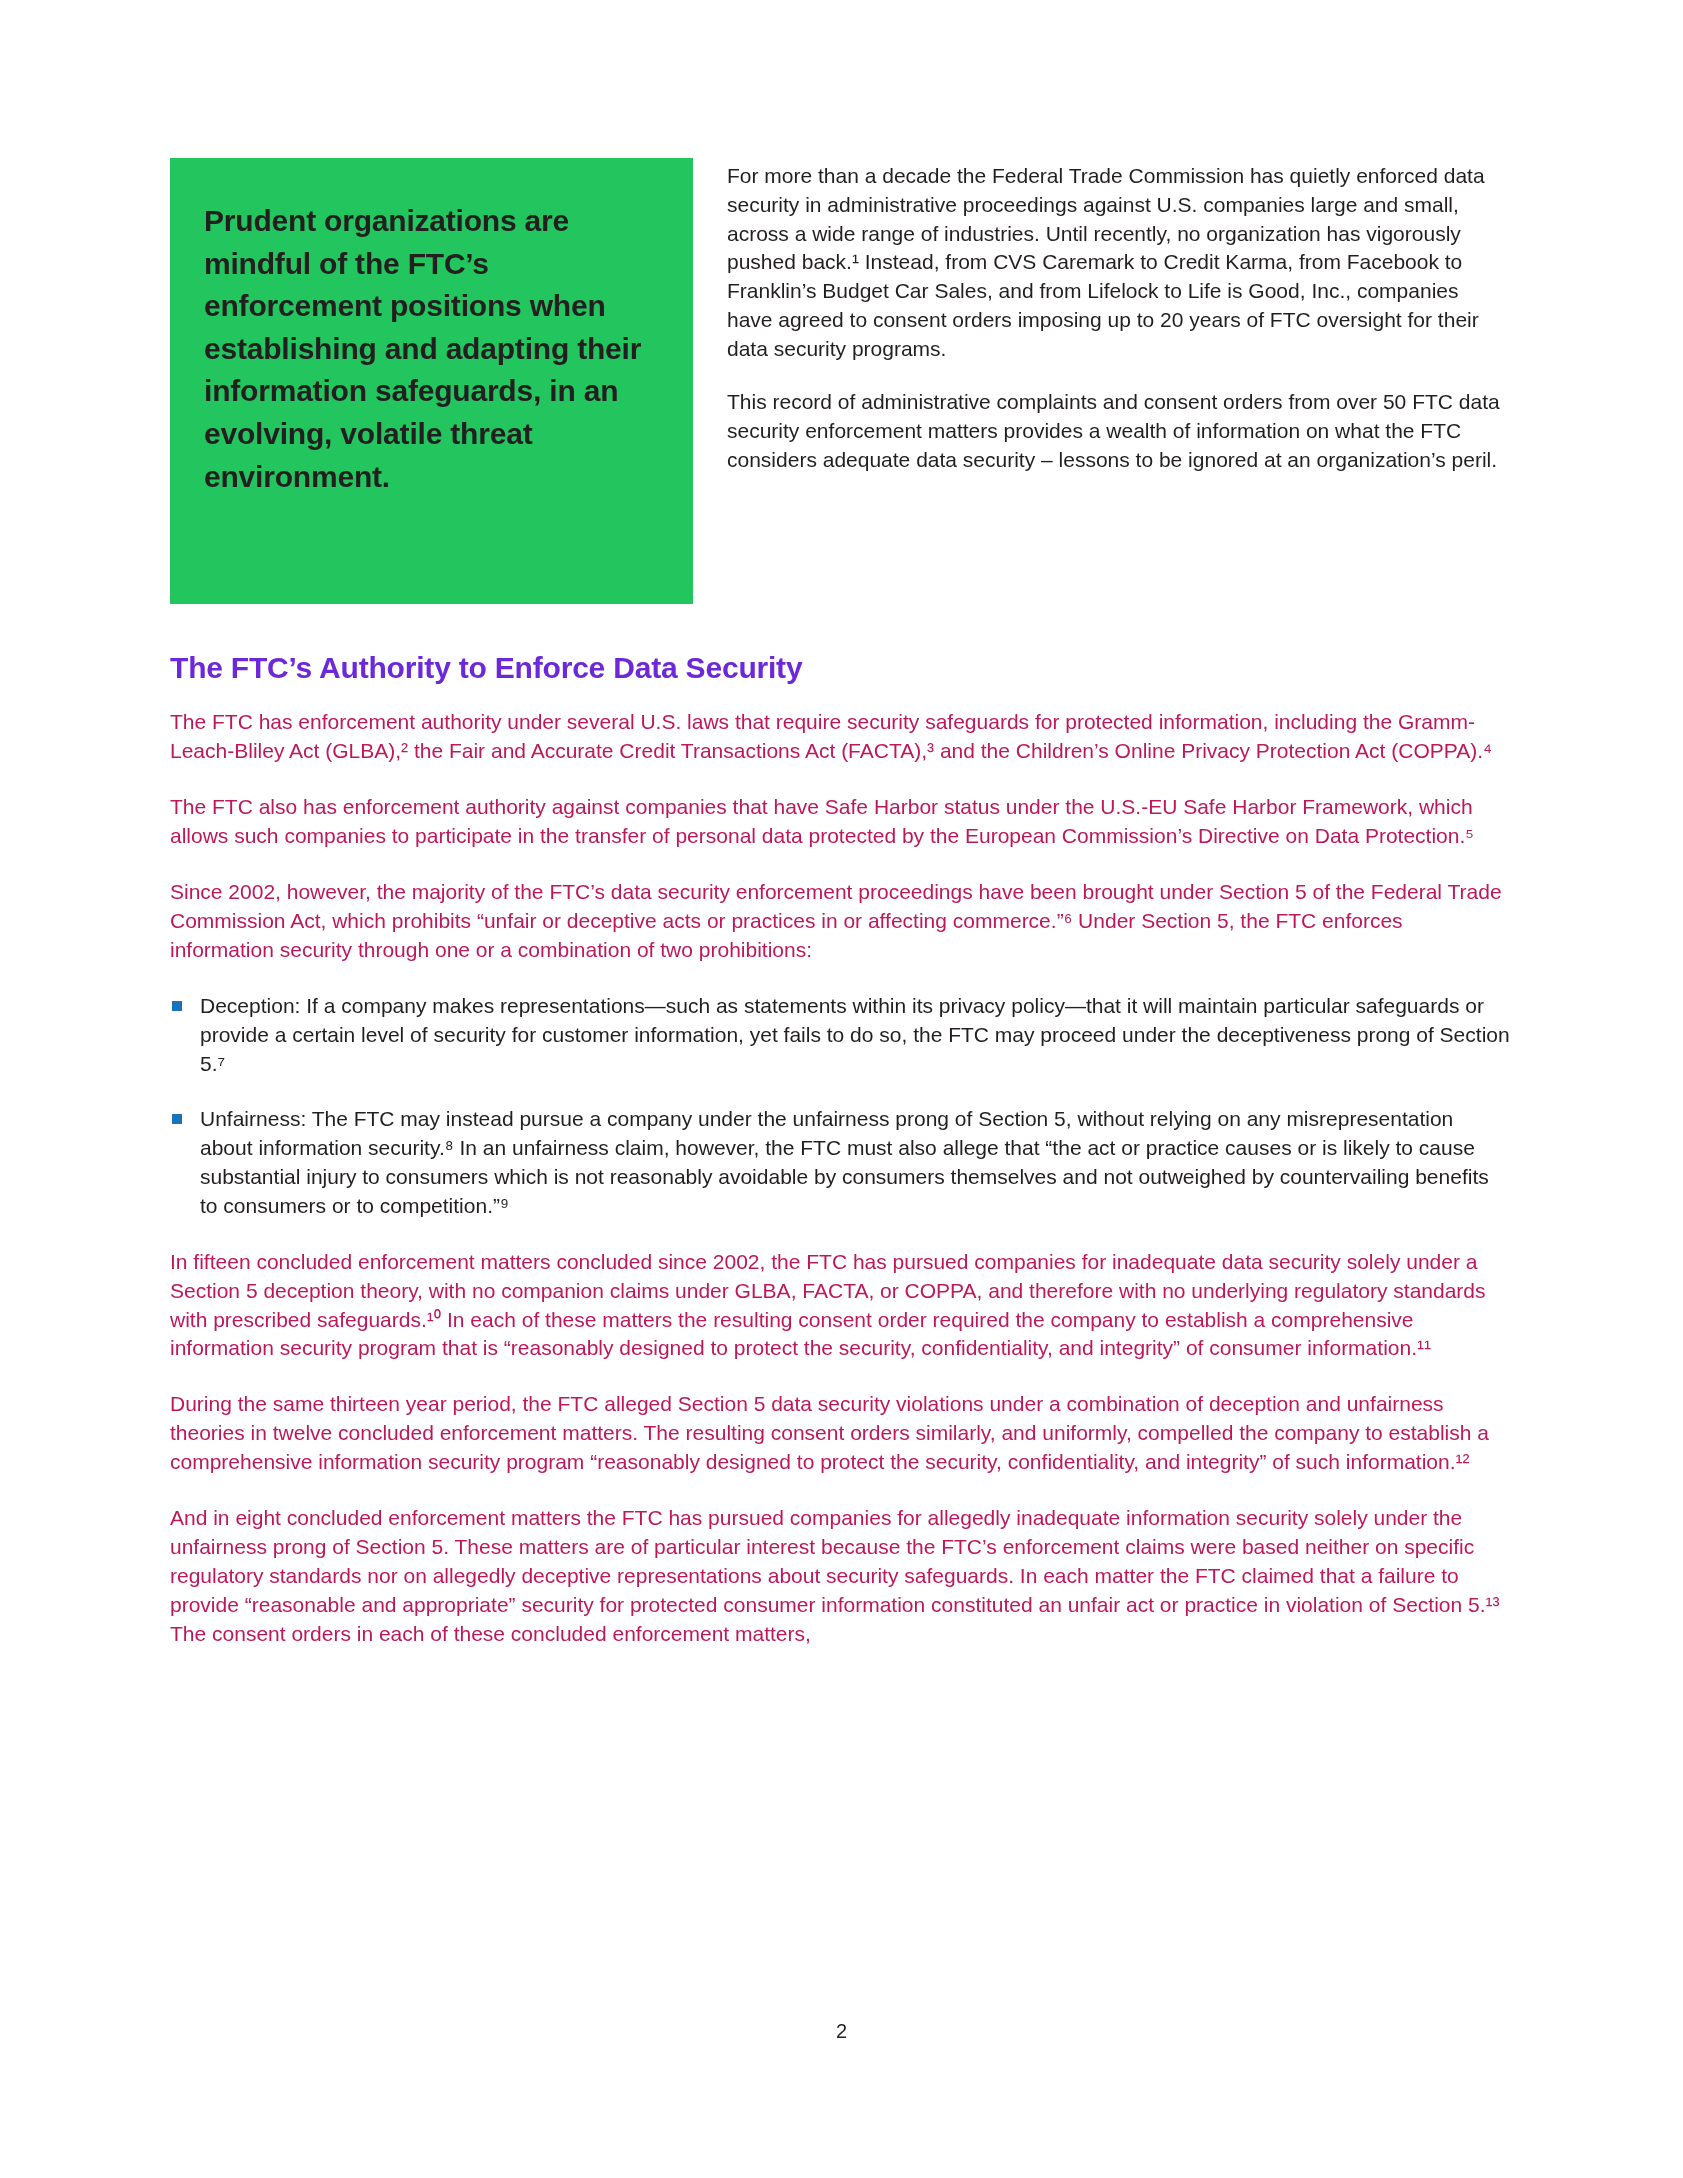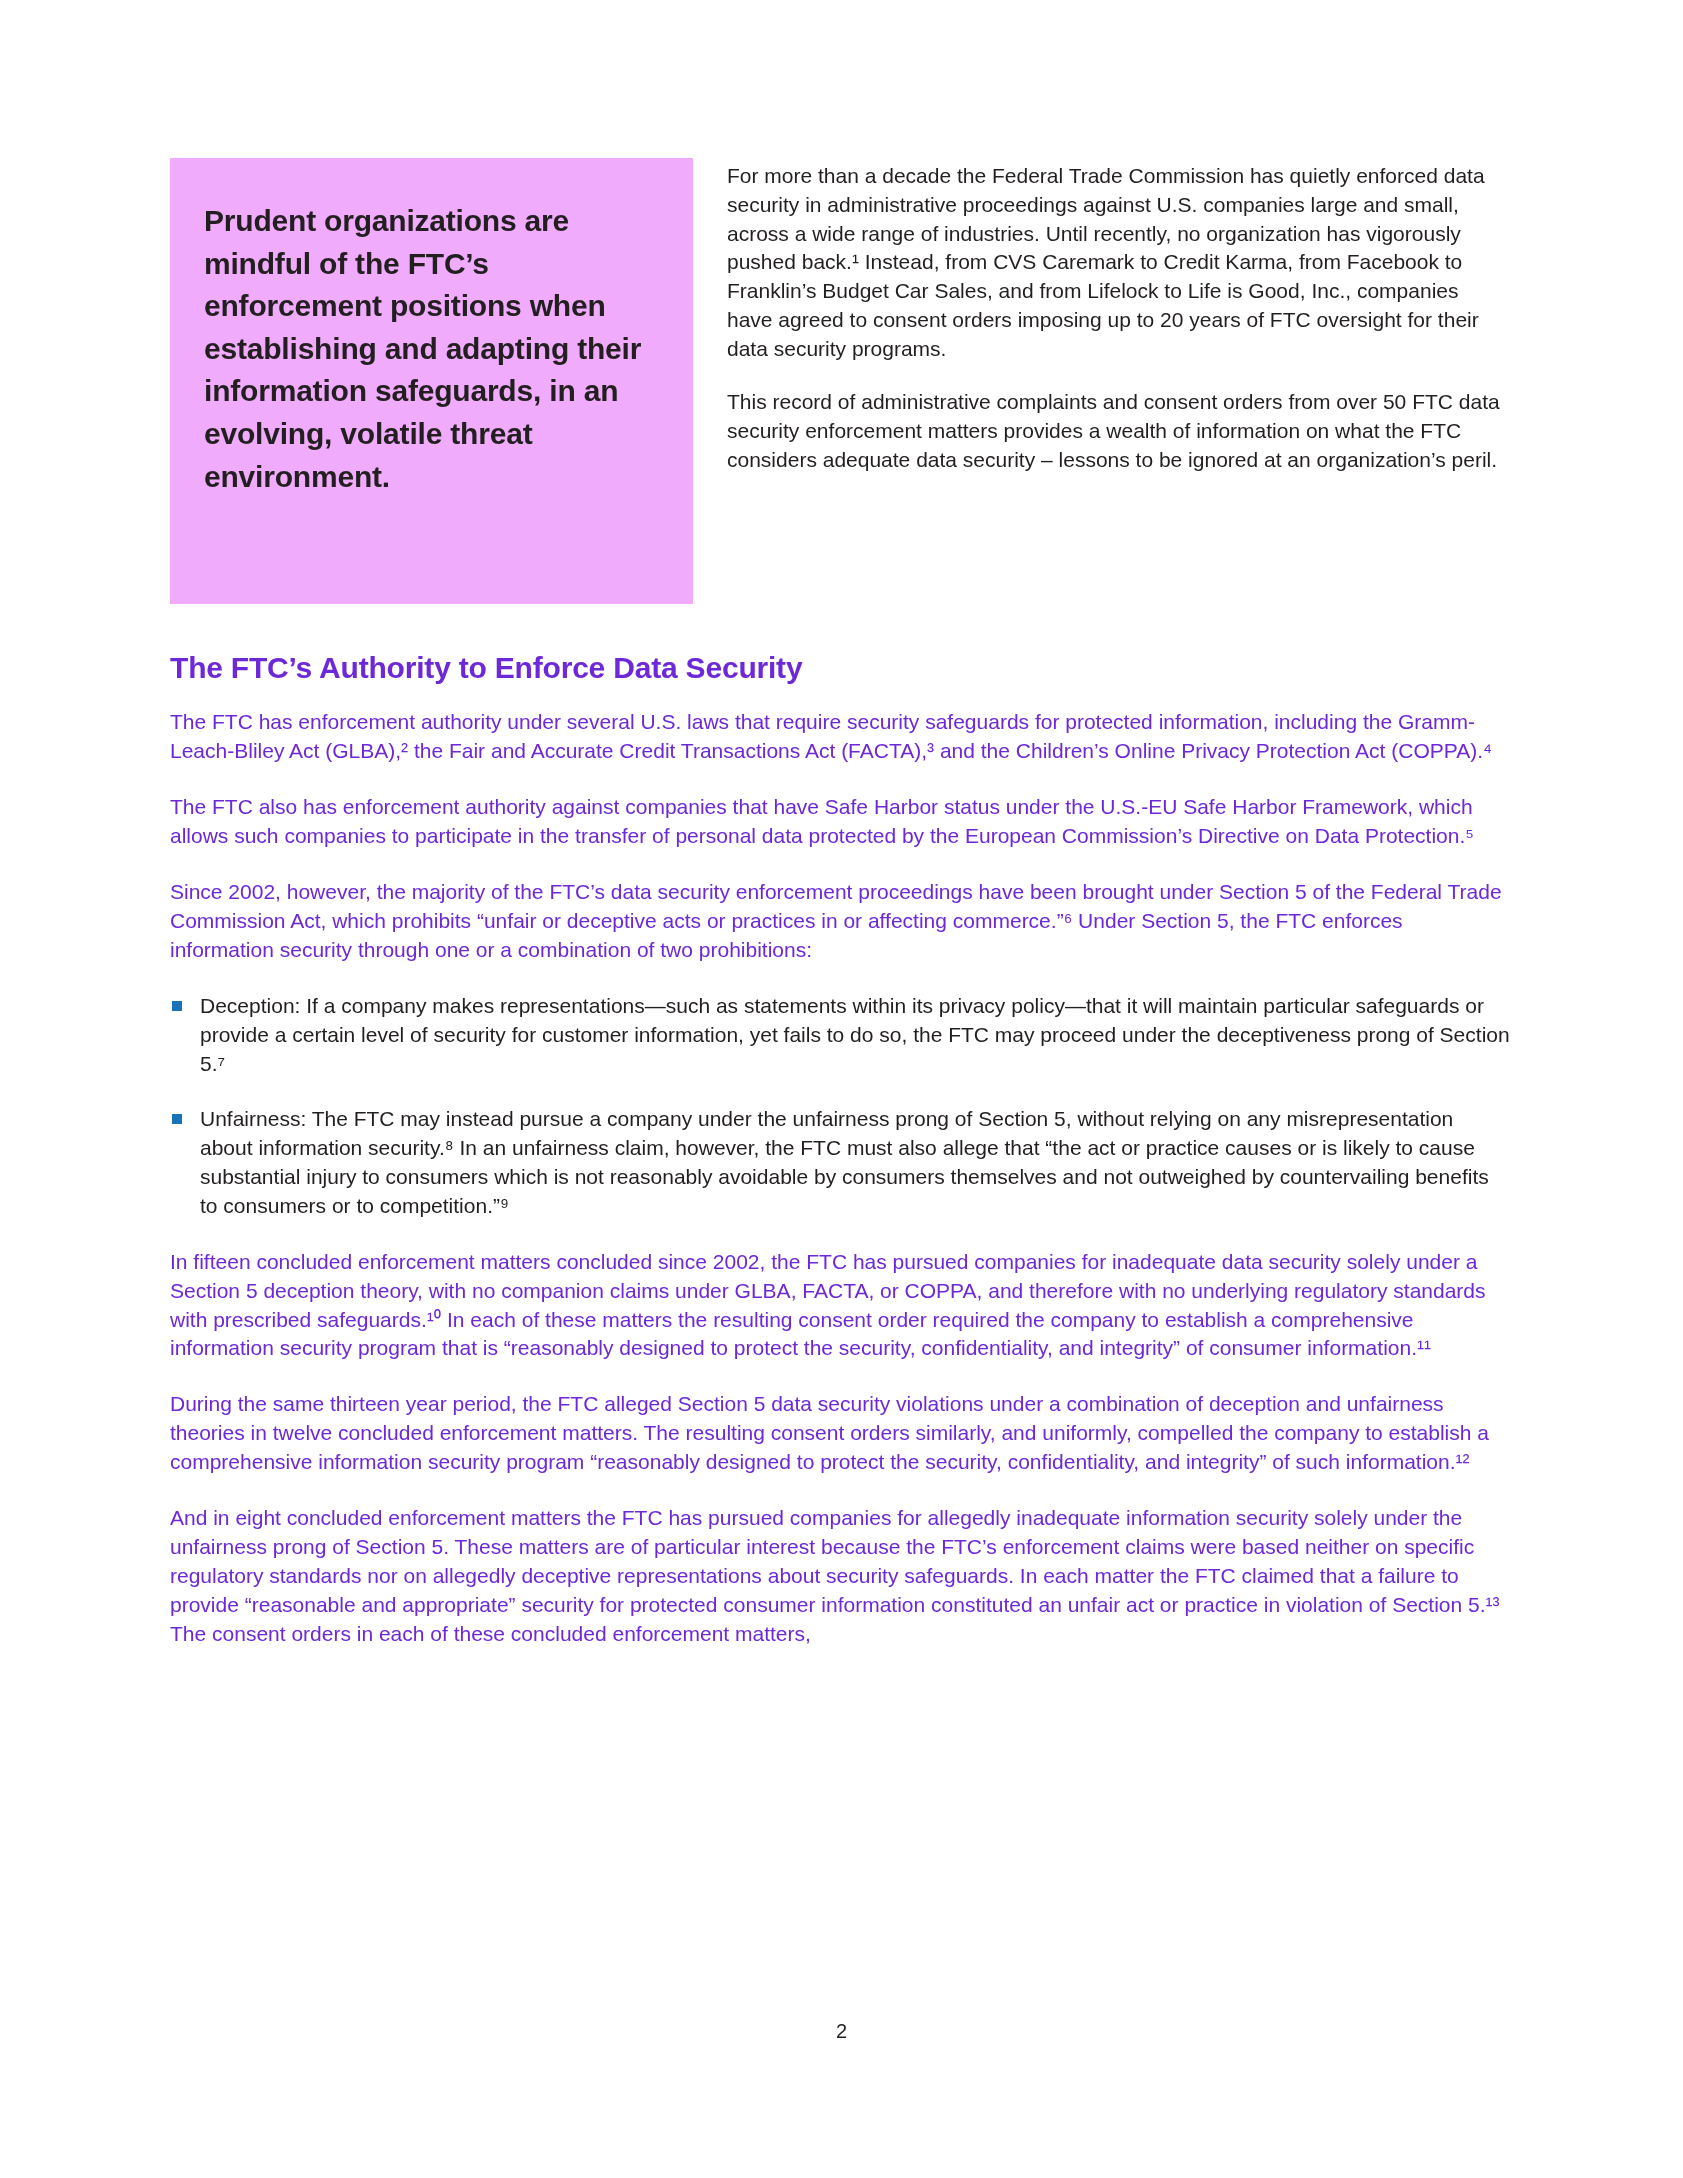--- a/index.html
+++ b/index.html
@@ -31,21 +31,21 @@
   }
 
   
   .top-row {
     display: flex;
     align-items: flex-start;
     gap: 34px;
   }
   .pullquote {
     width: 523px;
-    background: #f0abfc;
+    background: #22c55e;
     padding: 42px 42px 46px 34px;
     box-sizing: border-box;
     min-height: 446px;
   }
   .pullquote-text {
     font-size: 30px;
     line-height: 1.42;
     font-weight: bold;
     color: #231f20;
     letter-spacing: -0.2px;
@@ -70,21 +70,21 @@
     font-weight: bold;
     color: #6d28d9;
     letter-spacing: -0.2px;
   }
 
   
   .body p {
     margin: 0 0 27px 0;
     font-size: 21px;
     line-height: 1.38;
-    color: #6d28d9;
+    color: #be185d;
   }
   .bullets {
     margin: 0 0 27px 0;
     padding: 0;
     list-style: none;
   }
   .bullets li {
     position: relative;
     padding-left: 30px;
     margin-bottom: 26px;

